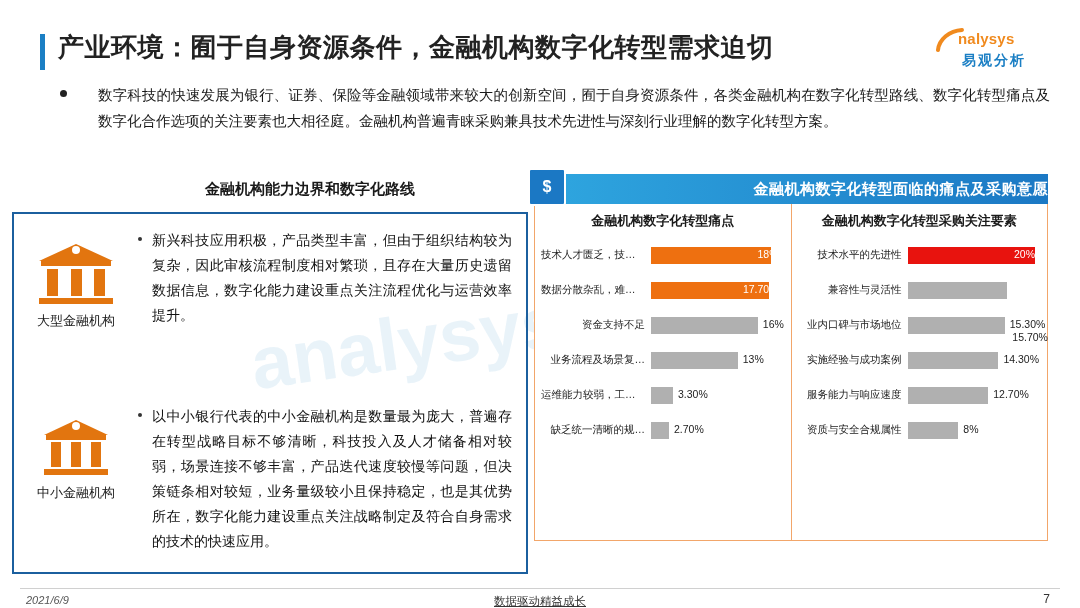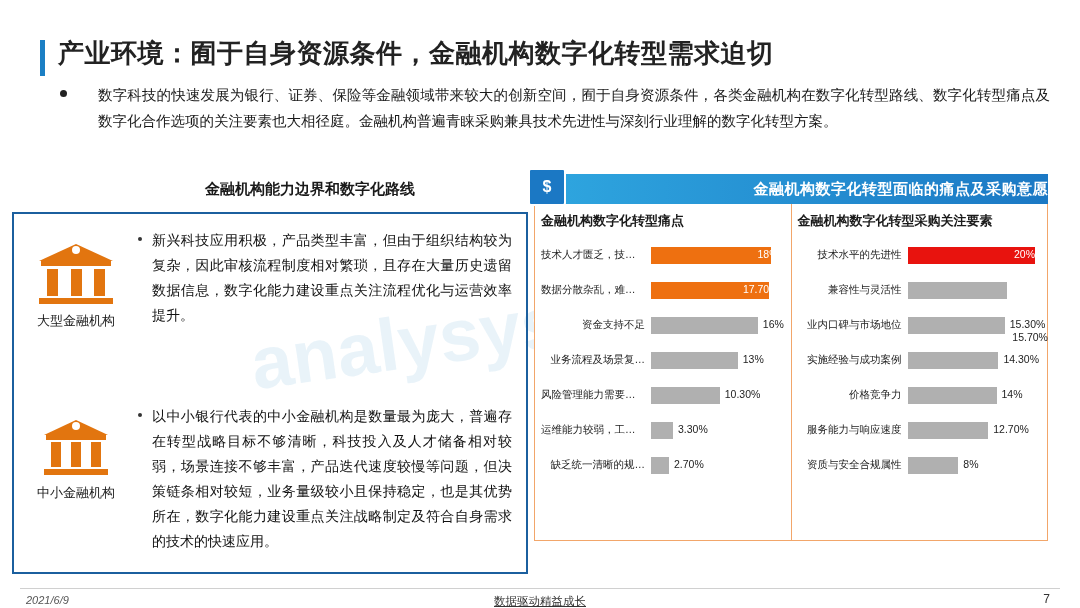--- a/index.html
+++ b/index.html
@@ -12,21 +12,21 @@
     background: #ffffff;
     font-family: "Liberation Sans", sans-serif;
     color: #1a1a1a;
     position: relative;
     overflow: hidden;
   }
 
   
   .header {
     position: absolute;
-    top: 36px;
+    top: 30px;
     left: 40px;
     width: 1000px;
     height: 46px;
     text-align: center;
   }
   .title-bar {
     position: absolute;
     left: 0;
     top: 4px;
     width: 5px;
@@ -273,21 +273,21 @@
     background: #fff;
     height: 336px;
   }
   .chart-block {
     flex: 1;
     padding: 8px 6px 4px 6px;
     position: relative;
   }
   .chart-block.left-block { border-right: 1px solid #f2a66a; }
   .chart-title {
-    text-align: left;
+    text-align: center;
     font-size: 13px;
     font-weight: bold;
     color: #1a1a1a;
     margin-bottom: 10px;
   }
   .bar-row {
     display: flex;
     align-items: center;
     height: 30px;
     margin-bottom: 5px;
@@ -372,20 +372,27 @@
     pointer-events: none;
     white-space: nowrap;
   }
 </style>
 </head>
 <body>
 
 <div class="header">
   <div class="title-bar"></div>
   <div class="page-title">产业环境：囿于自身资源条件，金融机构数字化转型需求迫切</div>
+  <div class="logo">
+    <svg class="logo-arc" viewBox="0 0 104 24">
+      <path d="M2 22 A26 22 0 0 1 26 2" stroke="#f08a1e" stroke-width="4" fill="none" stroke-linecap="round"></path>
+    </svg>
+    <div class="logo-text">nalysys</div>
+    <div class="logo-sub">易观分析</div>
+  </div>
 </div>
 
 <div class="intro">
   <div class="intro-bullet"></div>
   <div class="intro-text">数字科技的快速发展为银行、证券、保险等金融领域带来较大的创新空间，囿于自身资源条件，各类金融机构在数字化转型路线、数字化转型痛点及数字化合作选项的关注要素也大相径庭。金融机构普遍青睐采购兼具技术先进性与深刻行业理解的数字化转型方案。</div>
 </div>
 
 <div class="watermark">analysys</div>
 
 <div class="left-heading">金融机构能力边界和数字化路线</div>
@@ -467,27 +474,20 @@
             </div>
           </div>
           <div class="bar-row">
             <div class="bar-label">业务流程及场景复…</div>
             <div class="bar-track">
               <div class="bar-fill" style="width: 65%;"></div>
               <span class="bar-value" style="left: calc(65% + 5px);">13%</span>
             </div>
           </div>
           <div class="bar-row">
-            <div class="bar-label">风险管理能力需要提高</div>
-            <div class="bar-track">
-              <div class="bar-fill" style="width: 51.5%;"></div>
-              <span class="bar-value" style="left: calc(51.5% + 5px);">10.30%</span>
-            </div>
-          </div>
-          <div class="bar-row">
             <div class="bar-label">运维能力较弱，工具…</div>
             <div class="bar-track">
               <div class="bar-fill" style="width: 16.5%;"></div>
               <span class="bar-value" style="left: calc(16.5% + 5px);">3.30%</span>
             </div>
           </div>
           <div class="bar-row">
             <div class="bar-label">缺乏统一清晰的规…</div>
             <div class="bar-track">
               <div class="bar-fill" style="width: 13.5%;"></div>
@@ -519,27 +519,20 @@
             <div class="bar-track">
               <div class="bar-fill" style="width: 72.8571%;"></div>
               <span class="bar-value" style="left: calc(72.8571% + 5px);">15.30%</span>
             </div>
           </div>
           <div class="bar-row">
             <div class="bar-label">实施经验与成功案例</div>
             <div class="bar-track">
               <div class="bar-fill" style="width: 68.0952%;"></div>
               <span class="bar-value" style="left: calc(68.0952% + 5px);">14.30%</span>
-            </div>
-          </div>
-          <div class="bar-row">
-            <div class="bar-label">价格竞争力</div>
-            <div class="bar-track">
-              <div class="bar-fill" style="width: 66.6667%;"></div>
-              <span class="bar-value" style="left: calc(66.6667% + 5px);">14%</span>
             </div>
           </div>
           <div class="bar-row">
             <div class="bar-label">服务能力与响应速度</div>
             <div class="bar-track">
               <div class="bar-fill" style="width: 60.4762%;"></div>
               <span class="bar-value" style="left: calc(60.4762% + 5px);">12.70%</span>
             </div>
           </div>
           <div class="bar-row">

